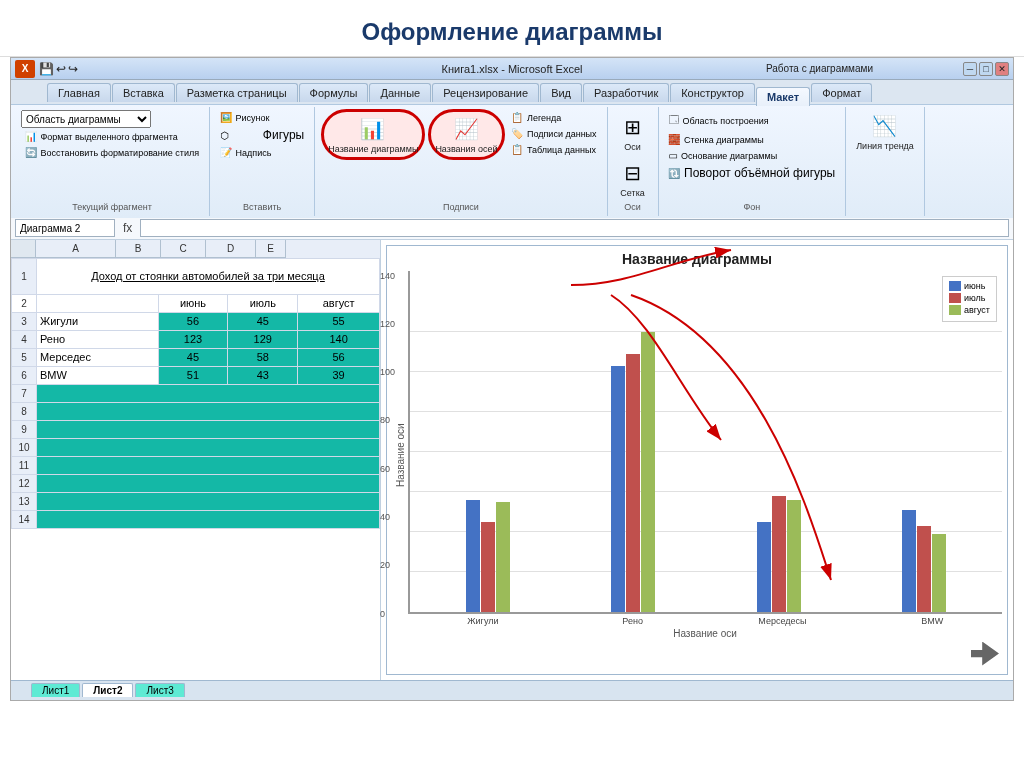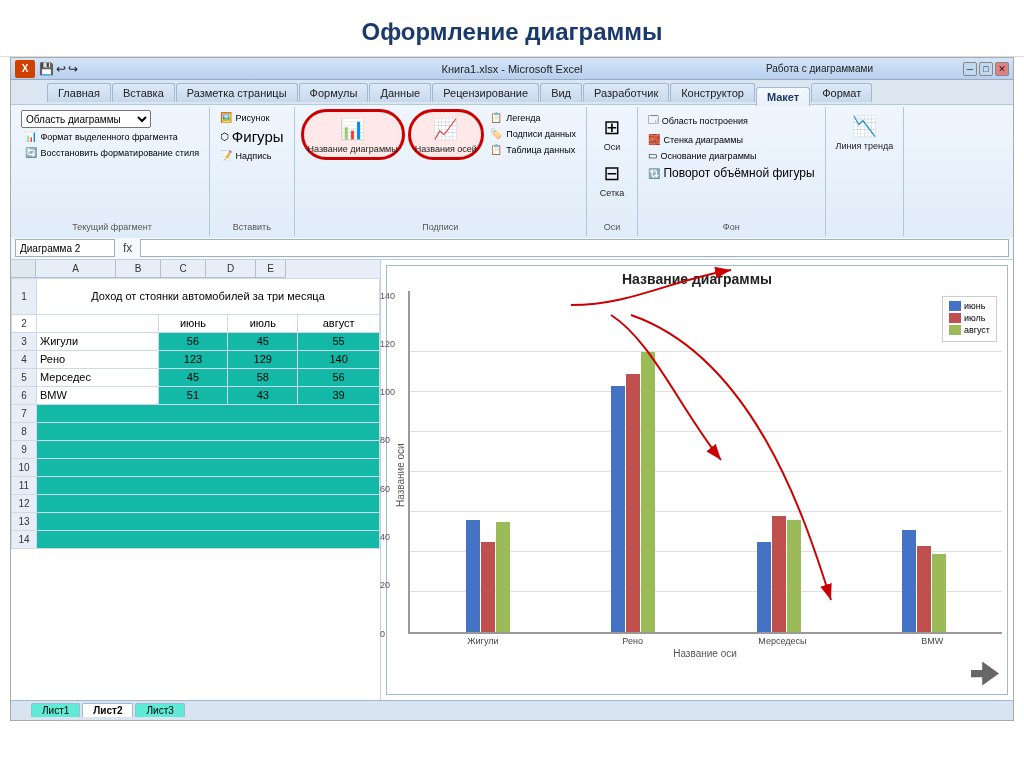--- a/index.html
+++ b/index.html
@@ -87,21 +87,20 @@
       min-height: 70px;
     }
 
     .ribbon-group {
       display: flex;
       flex-direction: column;
       align-items: center;
       border-right: 1px solid #b0c8e0;
       padding: 2px 6px;
       position: relative;
-      gap: 20px;
     }
     .ribbon-group-label {
       font-size: 9px;
       color: #555;
       margin-top: auto;
       padding-bottom: 2px;
       text-align: center;
     }
     .ribbon-group-items {
       display: flex;
@@ -462,21 +461,21 @@
 
     <div class="ribbon-group">
       <div class="ribbon-group-items">
         <div class="ribbon-column">
           <div class="ribbon-btn-small">
             <span>🖼️</span>
             <span style="font-size:9px;">Рисунок</span>
           </div>
           <div class="ribbon-btn-small">
             <span>⬡</span>
-            <span style="font-size:15px;">Фигуры</span>
+            <span style="font-size:12px;margin-left:31px;">Фигуры</span>
           </div>
           <div class="ribbon-btn-small">
             <span>📝</span>
             <span style="font-size:9px;">Надпись</span>
           </div>
         </div>
       </div>
       <div class="ribbon-group-label">Вставить</div>
     </div>
 
@@ -579,21 +578,21 @@
         <div class="col-header" style="width:45px;">C</div>
         <div class="col-header" style="width:50px;">D</div>
         <div class="col-header" style="width:30px;">E</div>
       </div>
 
       <table id="sheet-table">
         <tbody>
 
           <tr>
             <td class="row-header">1</td>
-            <td colspan="4" class="merge-cell" style="height:36px;font-size:11px;text-align:center;line-height:1.3;">Доход от стоянки автомобилей за три месяца</td>
+            <td colspan="4" class="merge-cell" style="height:36px;font-size:11px;text-align:center;line-height:1.3;text-decoration:underline;">Доход от стоянки автомобилей за три месяца</td>
           </tr>
 
           <tr class="header-row">
             <td class="row-header">2</td>
             <td class="label-cell"></td>
             <td class="data-cell">июнь</td>
             <td class="data-cell">июль</td>
             <td class="data-cell">август</td>
           </tr>
 

